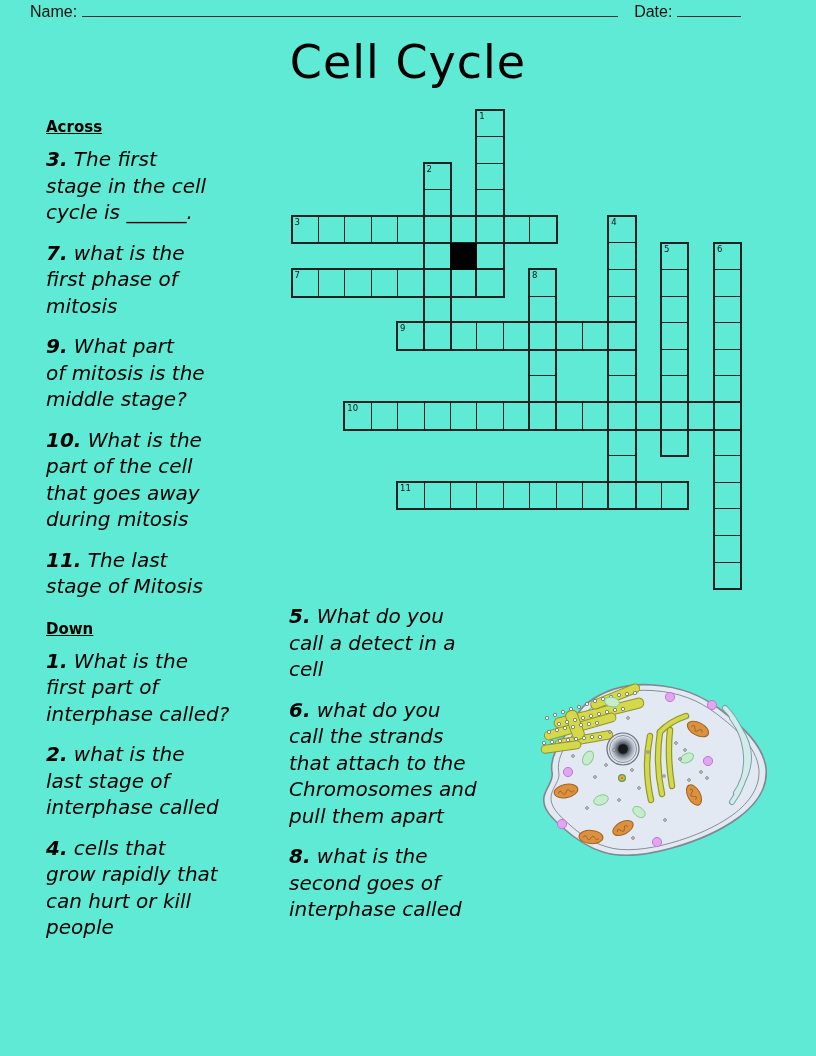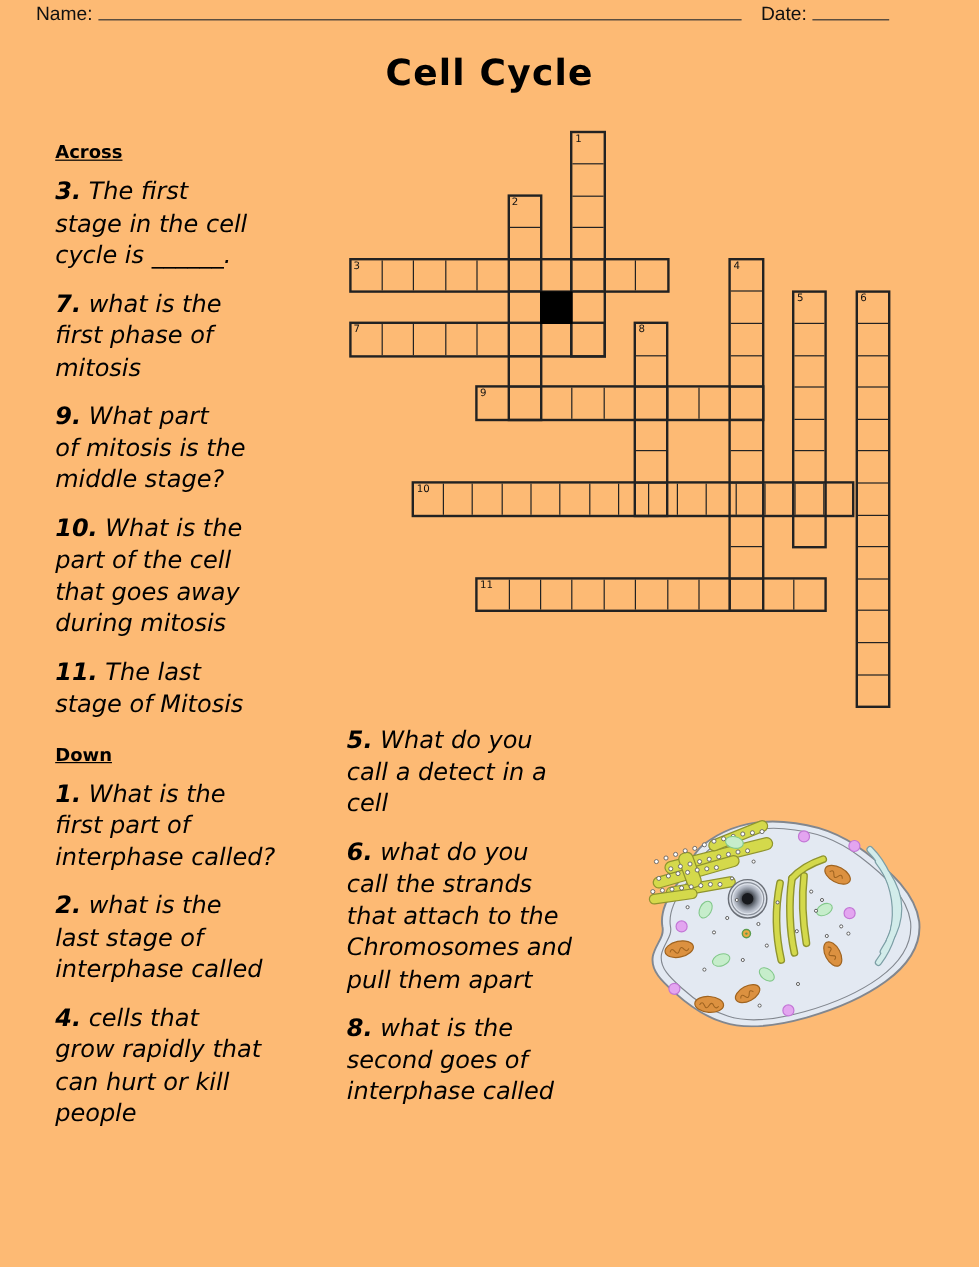--- a/index.html
+++ b/index.html
@@ -1,27 +1,27 @@
 <!DOCTYPE html>
 <html><head>
 <meta charset="utf-8">
 <style>
   html,body{margin:0;padding:0;background:#fff;}
-  .page{position:relative;width:816px;height:1056px;background:#fdba74;overflow:hidden;
+  .page{position:relative;width:816px;height:1056px;background:#5eead4;overflow:hidden;
         font-family:"DejaVu Sans",sans-serif;color:#000;}
   
   .topline{position:absolute;left:30px;top:3px;font-family:"Liberation Sans",sans-serif;
            font-size:16px;color:#111;white-space:nowrap;}
   .blank{display:inline-block;border-bottom:1.5px solid #333;height:13px;vertical-align:baseline;}
   .name-blank{width:536px;margin-left:5px;}
   .date-blank{width:64px;margin-left:5px;}
   .date-lab{margin-left:16px;}
   
   .title{position:absolute;left:0;right:0;top:30px;text-align:center;
-         font-size:30px;line-height:64px;font-weight:700;letter-spacing:1px;}
+         font-size:46px;line-height:64px;font-weight:400;letter-spacing:1px;}
   
   .clue-col{position:absolute;font-size:20px;line-height:26.5px;}
   #col-left{left:46px;top:112px;width:244px;}
   #col-right{left:289px;top:603px;width:232px;}
   .heading{font-size:15px;font-weight:bold;text-decoration:underline;line-height:30px;margin-bottom:4px;}
   .clue{margin-bottom:14px;font-style:italic;}
   .cnum{font-weight:bold;}
   
   #grid{position:absolute;left:0;top:0;}
   .word{position:absolute;display:flex;border:2px solid #222;box-sizing:border-box;}
@@ -211,21 +211,21 @@
         <div class="cell"></div>
         <div class="cell"></div>
         <div class="cell"></div>
         <div class="cell"></div>
         <div class="cell"></div>
         <div class="cell"></div>
         <div class="cell"></div>
         <div class="cell"></div>
         <span class="wnum">9</span>
       </div>
-      <div class="word across" style="left: 343.3px; top: 401.1px; width: 369px; height: 29.6px;">
+      <div class="word across" style="left: 343.3px; top: 401.1px; width: 399px; height: 29.6px;">
         <div class="cell"></div>
         <div class="cell"></div>
         <div class="cell"></div>
         <div class="cell"></div>
         <div class="cell"></div>
         <div class="cell"></div>
         <div class="cell"></div>
         <div class="cell"></div>
         <div class="cell"></div>
         <div class="cell"></div>

